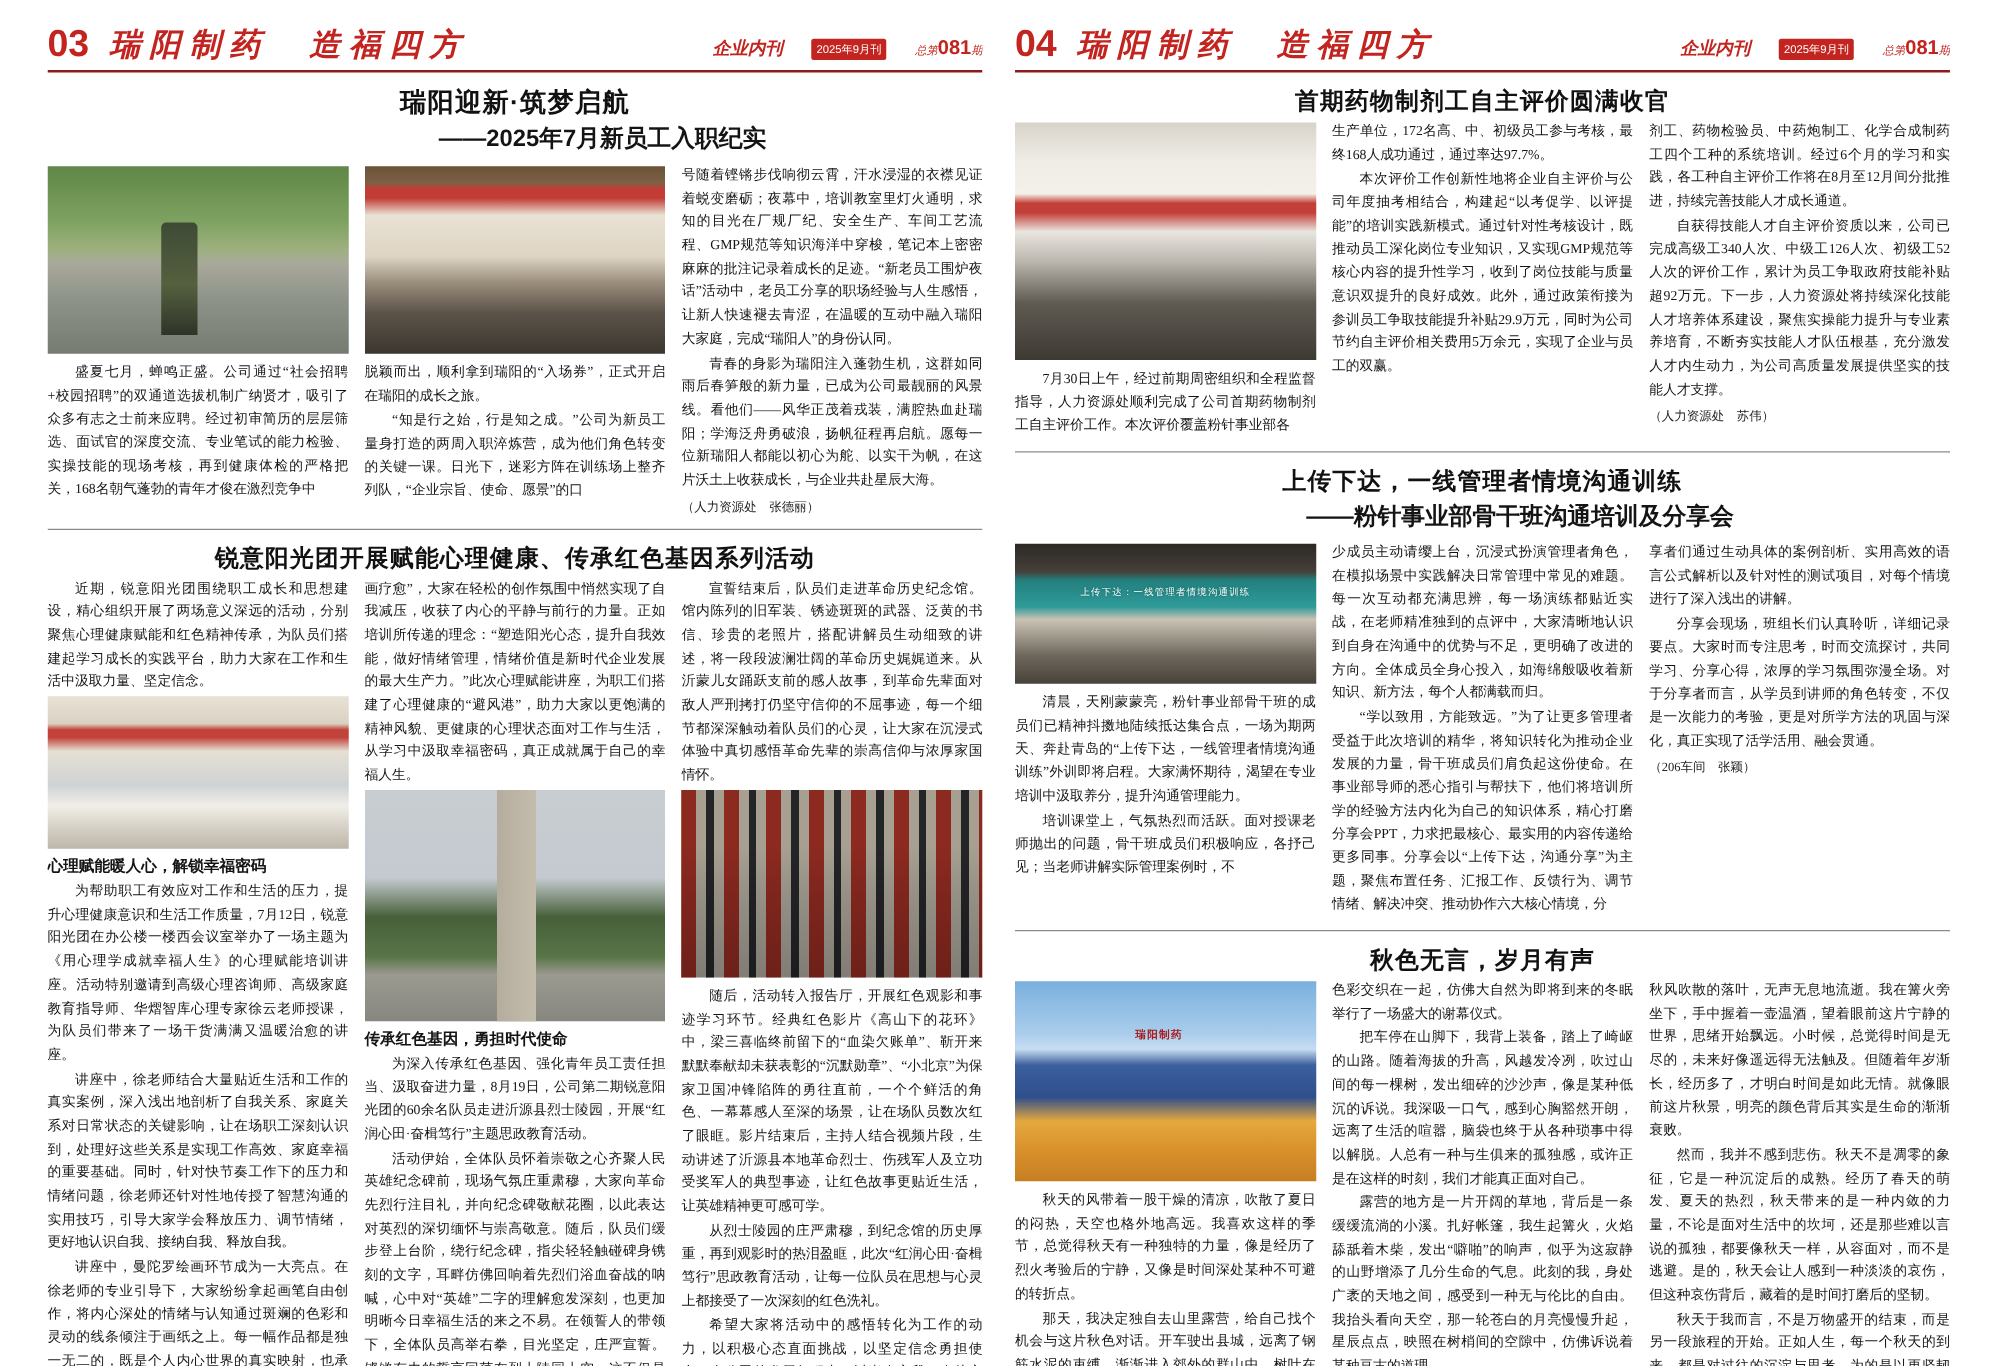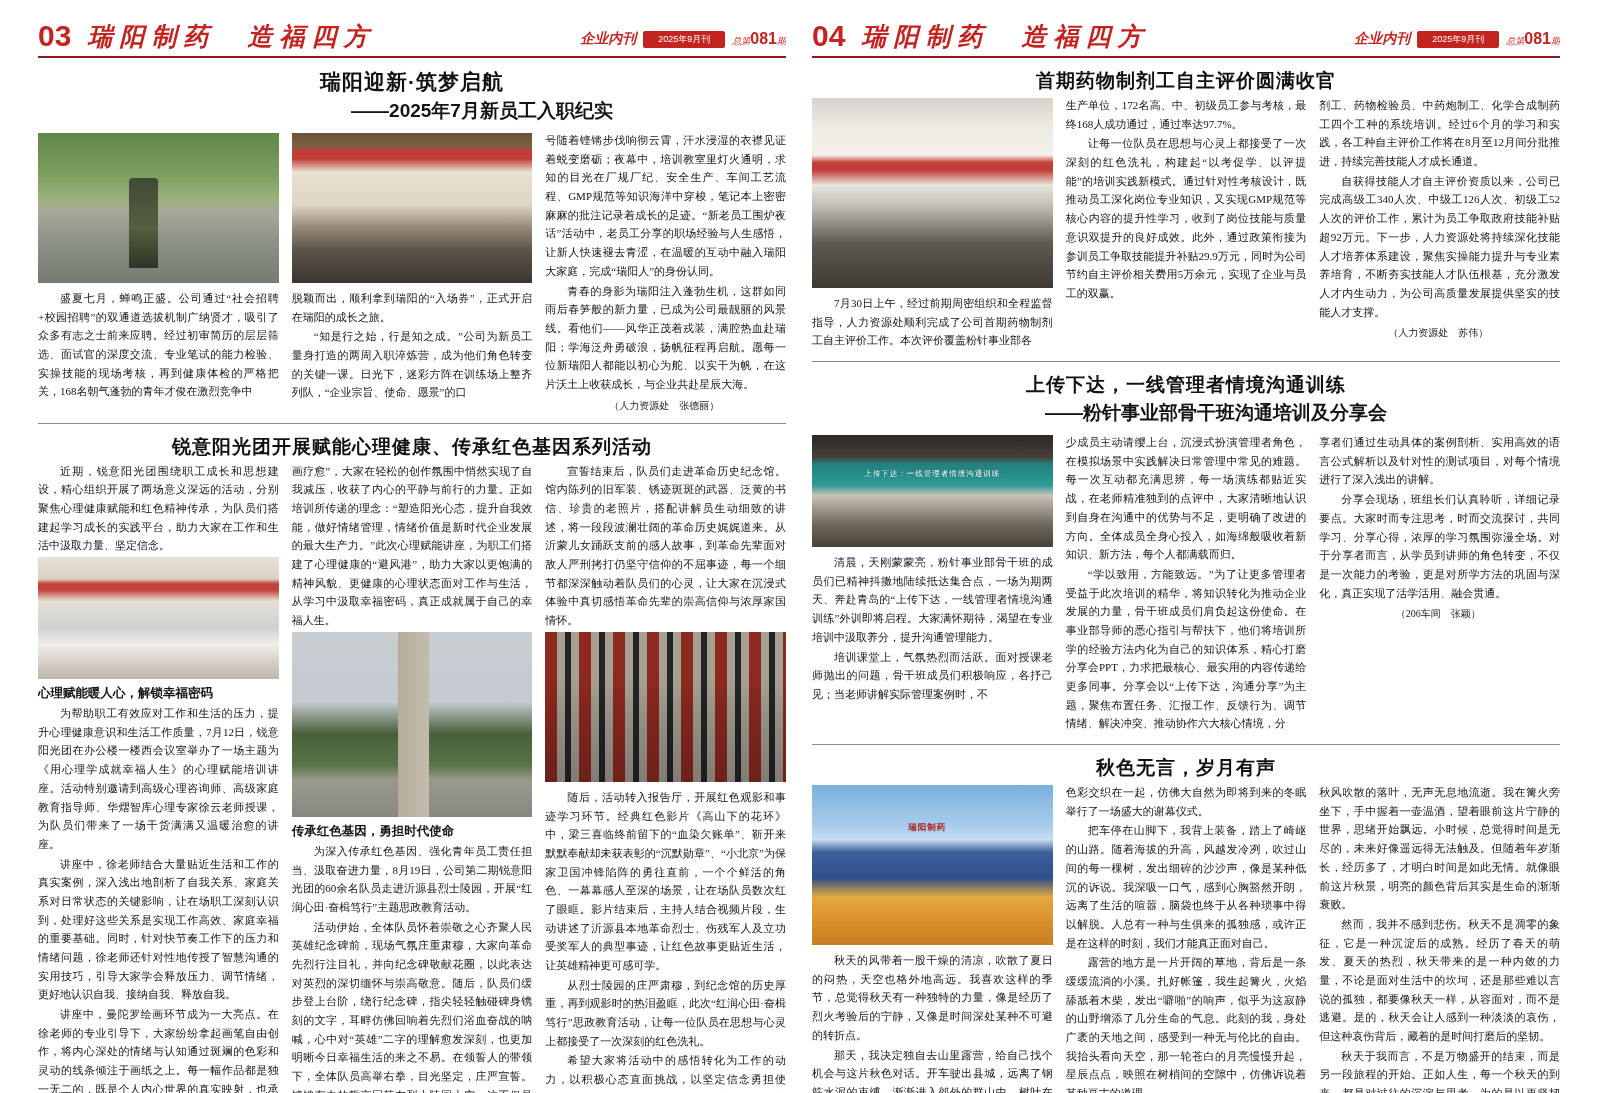--- a/index.html
+++ b/index.html
@@ -9,41 +9,41 @@
   .page{width:748px;overflow:hidden;}
 
   
   header.mast{display:flex;justify-content:space-between;align-items:flex-end;
               border-bottom:2.5px solid #8e1b1b;padding-bottom:7px;}
   .mast-left{display:flex;align-items:flex-end;gap:16px;}
   .pageno{font-size:30px;font-weight:bold;color:#c3241f;line-height:.9;
           font-family:"Liberation Sans","DejaVu Sans",sans-serif;}
   .masthead{font-size:25px;font-weight:bold;font-style:italic;color:#c3241f;
             letter-spacing:7px;line-height:1;white-space:nowrap;}
-  .mast-right{display:flex;align-items:flex-end;gap:7px;padding-bottom:1px;}
+  .mast-right{display:flex;align-items:flex-end;gap:23px;padding-bottom:1px;}
   .journal{color:#c3241f;font-weight:bold;font-style:italic;font-size:14px;white-space:nowrap;}
-  .issue-badge{background:#c3241f;color:#fff;font-size:9px;padding:2px 15px;border-radius:2px;
+  .issue-badge{background:#c3241f;color:#fff;font-size:9px;padding:2px 4px;border-radius:2px;
                font-family:"Liberation Sans","DejaVu Sans",sans-serif;white-space:nowrap;}
   .issue-no{color:#c3241f;font-size:9px;white-space:nowrap;}
   .issue-no b{font-size:16px;font-family:"Liberation Sans","DejaVu Sans",sans-serif;}
 
   
   .atitle{text-align:center;font-weight:bold;color:#111;margin:10px 0 2px;
           font-family:"Liberation Sans","DejaVu Sans",sans-serif;font-size:21px;letter-spacing:1px;}
   .atitle.small{font-size:19px;}
   .asub{text-align:center;font-weight:bold;font-size:19px;margin:1px 0 7px;
         padding-left:140px;font-family:"Liberation Sans","DejaVu Sans",sans-serif;}
   .asub.center{padding-left:60px;}
   .cols{display:flex;gap:13px;}
   .col{flex:1;min-width:0;}
   .para{font-size:11px;line-height:1.7;text-align:justify;margin:0 0 1px;text-indent:2em;}
   .para.cont{text-indent:0;}
   .subhead{font-size:12.5px;font-weight:bold;text-align:left;margin:5px 0 2px;
            font-family:"Liberation Sans","DejaVu Sans",sans-serif;}
-  .byline{font-size:10px;text-align:center;margin-top:5px;padding-right:3px;color:#222;}
+  .byline{font-size:10px;text-align:left;margin-top:5px;padding-right:3px;color:#222;}
   .divider{border-top:1px solid #8a8a8a;margin:10px 0 6px;}
 
   
   .ph{position:relative;width:100%;margin:2px 0 6px;overflow:hidden;background:#ccc;}
   .ph-mil{height:150px;background:
       linear-gradient(180deg,#5f8747 0%,#7fa262 30%,#9db07e 44%,#a9a99a 52%,#8f948b 70%,#767b72 100%);}
   .ph-mil:before{content:"";position:absolute;left:38%;top:30%;width:12%;height:60%;
       background:linear-gradient(180deg,#3e4a35 0%,#55603f 55%,#2e3429 100%);border-radius:4px 4px 0 0;}
   .ph-hall1{height:150px;background:
       linear-gradient(180deg,#6a5238 0%,#7d6044 9%,#c23c36 12%,#c23c36 17%,#e9e1d2 26%,#ded5c4 48%,#9a8d7c 62%,#5c544a 78%,#3b3630 100%);}
@@ -152,21 +152,21 @@
 
     <section>
       <h1 class="atitle small">首期药物制剂工自主评价圆满收官</h1>
       <div class="cols">
         <div class="col">
           <div class="ph ph-bighall"></div>
           <p class="para">7月30日上午，经过前期周密组织和全程监督指导，人力资源处顺利完成了公司首期药物制剂工自主评价工作。本次评价覆盖粉针事业部各</p>
         </div>
         <div class="col">
           <p class="para cont">生产单位，172名高、中、初级员工参与考核，最终168人成功通过，通过率达97.7%。</p>
-          <p class="para">让每一位队员在思想与心灵上都接受了一次深刻的红色洗礼，构建起“以考促学、以评提能”的培训实践新模式。通过针对性考核设计，既推动员工深化岗位专业知识，又实现GMP规范等核心内容的提升性学习，收到了岗位技能与质量意识双提升的良好成效。此外，通过政策衔接为参训员工争取技能提升补贴29.9万元，同时为公司节约自主评价相关费用5万余元，实现了企业与员工的双赢。</p>
+          <p class="para">本次评价工作创新性地将企业自主评价与公司年度抽考相结合，构建起“以考促学、以评提能”的培训实践新模式。通过针对性考核设计，既推动员工深化岗位专业知识，又实现GMP规范等核心内容的提升性学习，收到了岗位技能与质量意识双提升的良好成效。此外，通过政策衔接为参训员工争取技能提升补贴29.9万元，同时为公司节约自主评价相关费用5万余元，实现了企业与员工的双赢。</p>
         </div>
         <div class="col">
           <p class="para cont">剂工、药物检验员、中药炮制工、化学合成制药工四个工种的系统培训。经过6个月的学习和实践，各工种自主评价工作将在8月至12月间分批推进，持续完善技能人才成长通道。</p>
           <p class="para">自获得技能人才自主评价资质以来，公司已完成高级工340人次、中级工126人次、初级工52人次的评价工作，累计为员工争取政府技能补贴超92万元。下一步，人力资源处将持续深化技能人才培养体系建设，聚焦实操能力提升与专业素养培育，不断夯实技能人才队伍根基，充分激发人才内生动力，为公司高质量发展提供坚实的技能人才支撑。</p>
           <div class="byline">（人力资源处　苏伟）</div>
         </div>
       </div>
     </section>
 
     <div class="divider"></div>

